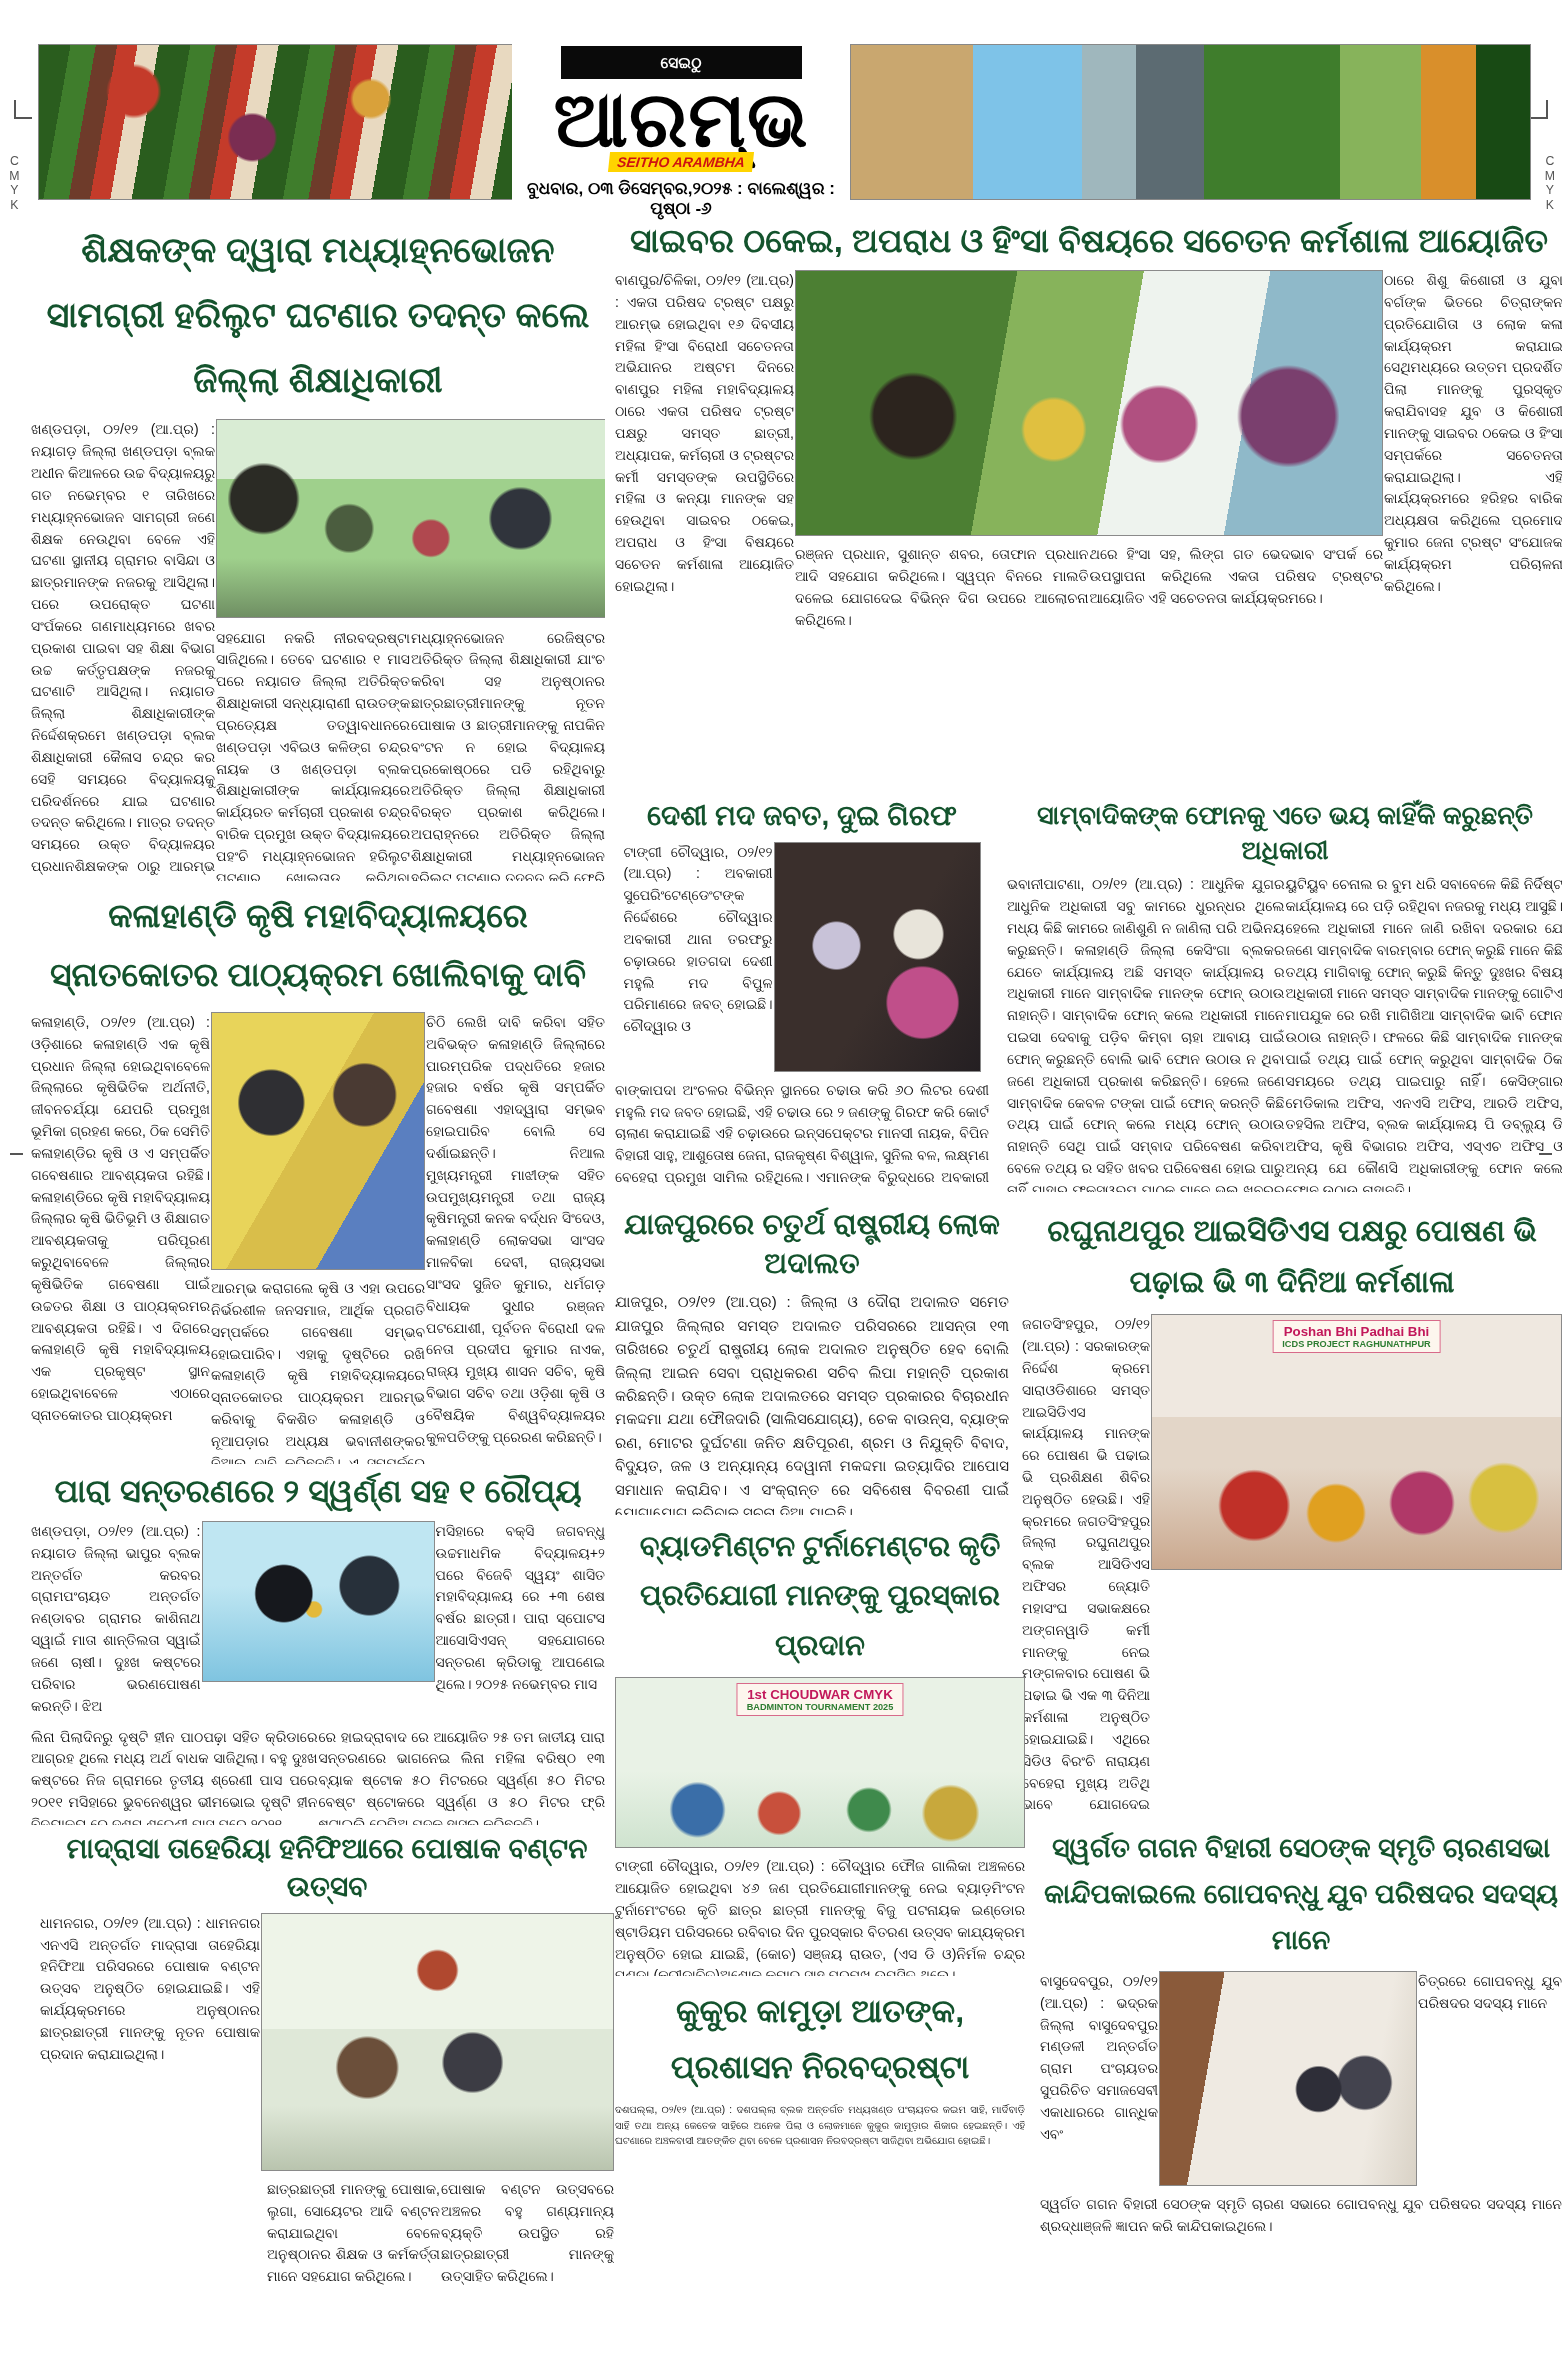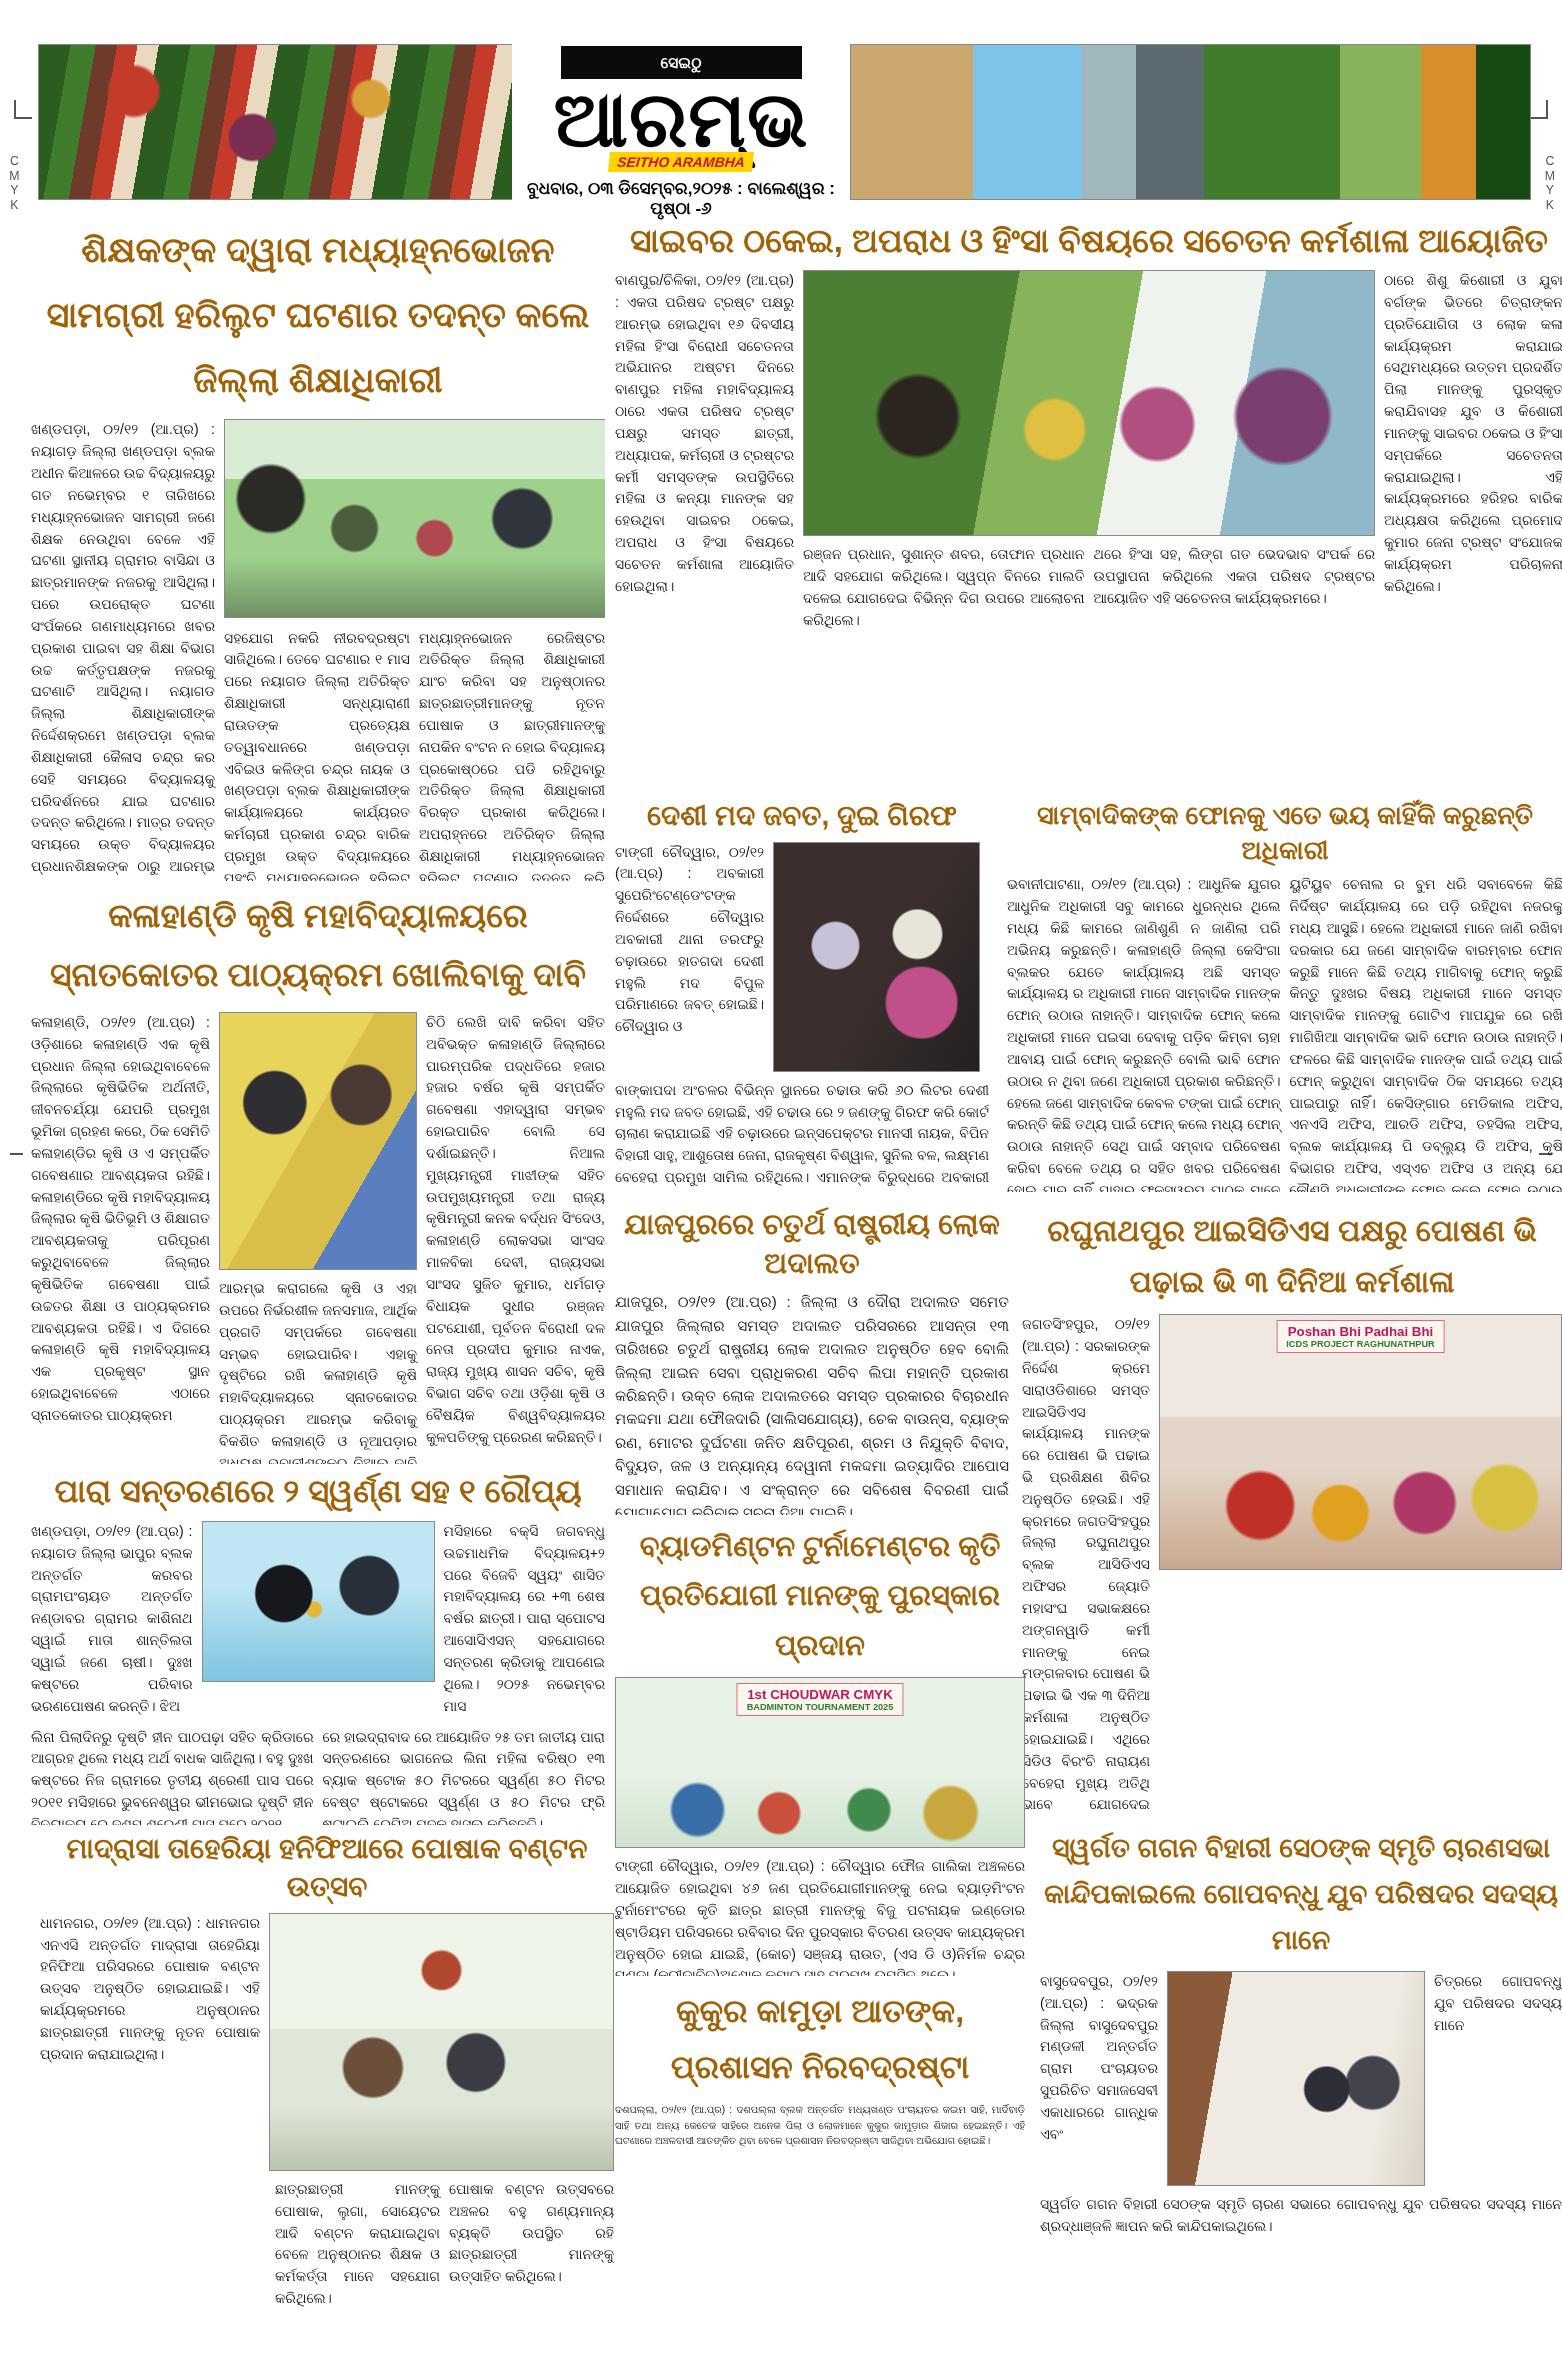--- a/index.html
+++ b/index.html
@@ -22,22 +22,22 @@
       linear-gradient(90deg,#c9a76f 0 18%,#7ec3e8 18% 34%,#9fb7bd 34% 42%,#5c6b72 42% 52%,#3f7d2c 52% 72%,#87b35b 72% 84%,#d98f2b 84% 92%,#184a14 92% 100%);}
   .mh-center{position:absolute;left:512px;top:44px;width:338px;height:156px;background:#fff;text-align:center;}
   .logo-box{margin:2px auto 0;width:241px;height:33px;background:#0a0a0a;color:#fff;
             display:flex;align-items:center;justify-content:center;font-size:15.4px;font-weight:bold;}
   .logo-main{font-size:77px;font-weight:bold;line-height:1.05;color:#000;letter-spacing:1px;}
   .logo-tag{display:inline-block;background:#ffd400;color:#cf1212;font-weight:bold;font-style:italic;
             font-size:14px;padding:2px 8.2px;transform:skewX(-6deg);margin-top:-9.2px;}
   .mh-dateline{margin-top:7.2px;font-size:17px;font-weight:bold;color:#000;}
   
   .art{position:absolute;overflow:hidden;}
-  .art h2{margin:0 0 7.2px 0;text-align:center;font-weight:bold;color:#a16207;}
-  .cols{display:flex;gap:9px;}
+  .art h2{margin:0 0 7.2px 0;text-align:center;font-weight:bold;color:#14532d;}
+  .cols{display:flex;gap:1px;justify-content:center;}
   .coltxt{font-size:14px;line-height:1.56;text-align:justify;word-break:break-word;}
   .photo{position:relative;border:0.5px solid #8a8a8a;flex:none;overflow:hidden;}
   .a1{left:31px;top:218px;width:574px;height:663px;}
   .a1 h2{font-size:35px;line-height:1.85;}
   .a2{left:31px;top:886px;width:574px;height:578px;}
   .a2 h2{font-size:33px;line-height:1.8;}
   .a3{left:31px;top:1469px;width:574px;height:356px;}
   .a3 h2{font-size:32px;line-height:1.4;}
   .a4{left:40px;top:1830px;width:574px;height:510px;}
   .a4 h2{font-size:28px;line-height:1.35;}

